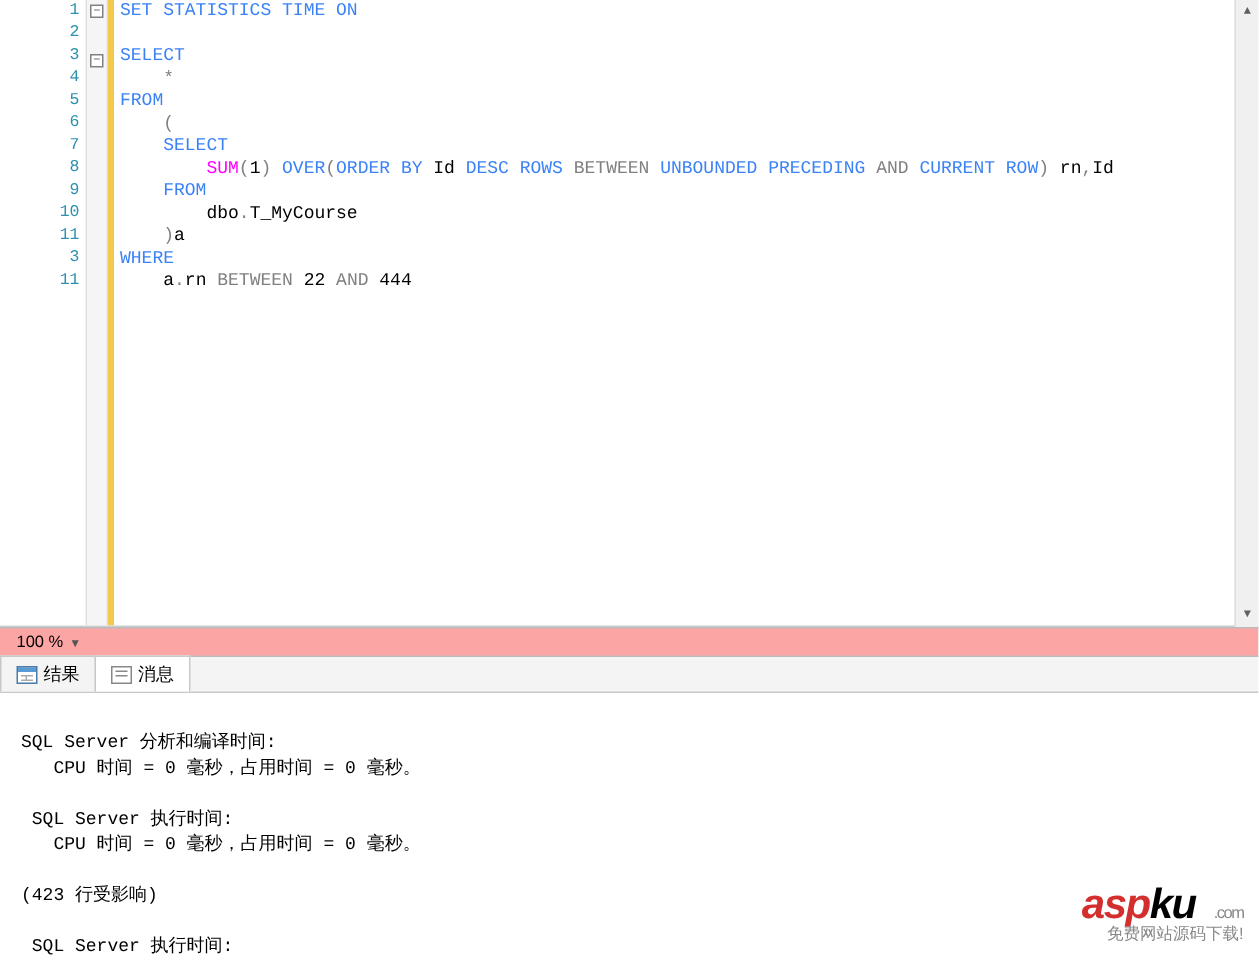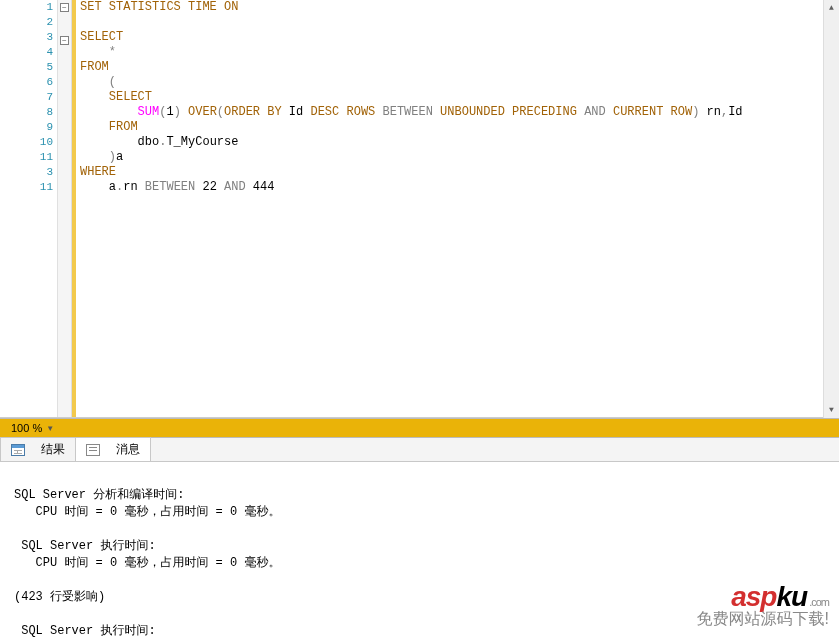--- a/index.html
+++ b/index.html
@@ -54,29 +54,29 @@
     }
     .code-area {
       flex: 1;
       padding-left: 4px;
       white-space: pre;
       line-height: 15px;
       font-size: 12px;
       position: relative;
     }
     .code-line { height: 15px; }
-    .kw-blue { color: #a16207; }
+    .kw-blue { color: #3b82f6; }
     .kw-gray { color: #808080; }
     .kw-pink { color: #ff00ff; }
     .txt-black { color: #000; }
     .zoom-bar {
       height: 20px;
       border-top: 1px solid #bbb;
       border-bottom: 1px solid #bbb;
-      background: #eab308;
+      background: #fca5a5;
       display: flex;
       align-items: center;
       padding-left: 6px;
       font-family: 'Segoe UI', sans-serif;
       font-size: 11px;
     }
     .zoom-dropdown {
       display: inline-flex;
       align-items: center;
       gap: 4px;
@@ -97,21 +97,21 @@
       font-size: 12px;
     }
     .tab {
       padding: 3px 10px;
       border: 1px solid #c8c8c8;
       border-bottom: none;
       background: #fff;
       margin-right: -1px;
       display: flex;
       align-items: center;
-      gap: 16px;
+      gap: 4px;
       cursor: pointer;
     }
     .tab.inactive { background: #f4f4f4; }
     .tab-icon {
       width: 14px; height: 12px;
       display: inline-block;
     }
     .icon-grid {
       background: linear-gradient(to bottom, #5b9bd5 0%, #5b9bd5 30%, #fff 30%, #fff 100%);
       border: 1px solid #4a7ba8;
@@ -156,22 +156,22 @@
       font-family: Arial, sans-serif;
     }
     .watermark .brand {
       font-size: 28px;
       font-weight: bold;
       font-style: italic;
       letter-spacing: -1px;
     }
     .watermark .asp { color: #d32f2f; margin-left: 42px; }
     .watermark .ku { color: #000000; }
-    .watermark .dotcom { font-size: 11px; color: #888; font-style: normal; font-weight: normal; margin-left: 2px; text-align: center; }
-    .watermark .sub { font-size: 16px; color: #888; display:block; margin-top:-4px;}
+    .watermark .dotcom { font-size: 11px; color: #888; font-style: normal; font-weight: normal; margin-left: 12px; text-align: center; }
+    .watermark .sub { font-size: 11px; color: #888; display:block; margin-top:-4px;}
     .scroll-v {
       position: absolute;
       right: 0; top: 0;
       width: 16px;
       height: 418px;
       background: #f0f0f0;
       border-left: 1px solid #ddd;
     }
     .scroll-btn {
       height: 16px;

